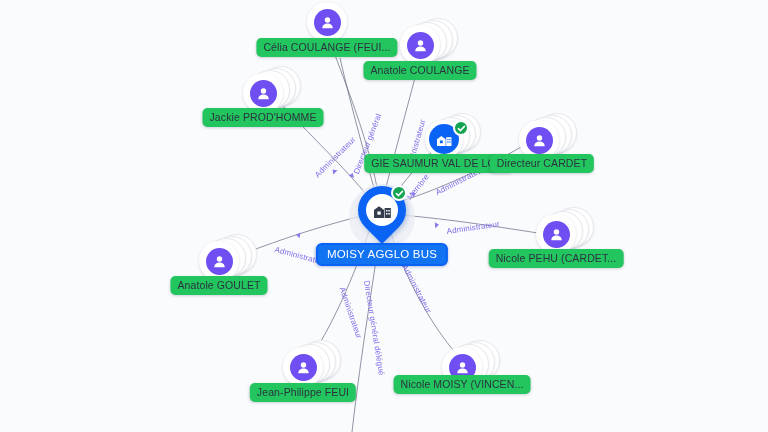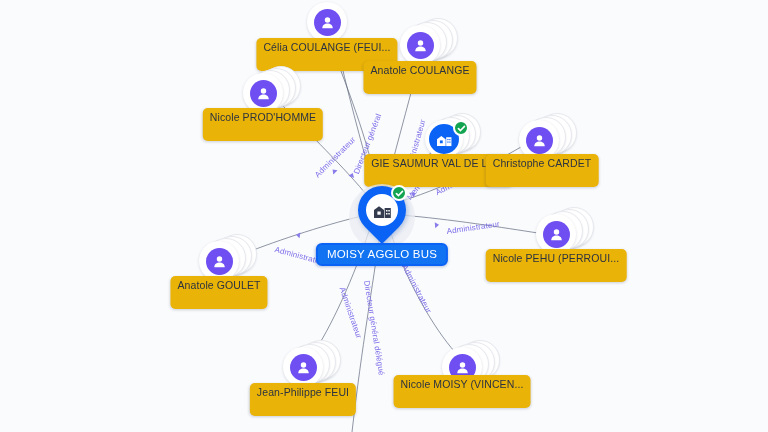--- a/index.html
+++ b/index.html
@@ -53,24 +53,24 @@
   .person .avatar-disc { background: #6f4ef2; }
   .company-disc { background: #0b63f6; }
 
   
   .person .avatar-ring { width: 40px; height: 40px; left: -20px; top: -20px; }
   .person .avatar-disc { width: 27px; height: 27px; }
   .person .node-stack { width: 40px; height: 40px; }
 
   .node-label {
     position: absolute;
-    background: #eab308;
+    background: #22c55e;
     border-radius: 5px;
     box-shadow: 0 1px 3px rgba(30,40,70,.20);
-    padding: 3px 7px 18px 7px;
+    padding: 3px 7px 4px 7px;
     font-size: 10.5px;
     color: #2c3340;
     white-space: nowrap;
     line-height: 1.15;
     transform: translateX(-50%);
     letter-spacing: .1px;
   }
 
   
   #node-saumur-agglo-bus .halo {
@@ -232,21 +232,21 @@
         <div class="node-stack" style="left: -7px; top: -25px;"></div>
         <div class="node-stack" style="left: -13px; top: -23px;"></div>
         <div class="avatar-ring">
           <div class="avatar-disc">
             <svg width="15" height="15" viewBox="0 0 16 16" xmlns="http://www.w3.org/2000/svg">
               <circle cx="8" cy="5.3" r="2.9" fill="#ffffff"></circle>
               <path d="M2.4 14.2 C2.4 10.6 5 9 8 9 C11 9 13.6 10.6 13.6 14.2 Z" fill="#ffffff"></path>
             </svg>
           </div>
         </div>
-        <div class="node-label" style="left: 0px; top: 15px;">Nicole PROD'HOMME</div>
+        <div class="node-label" style="left: 0px; top: 15px;">Jackie PROD'HOMME</div>
       </div>
       <div class="node company" id="node-gie-saumur-val-de-loire" style="left: 444px; top: 139px;">
         <div class="node-stack" style="left: -1px; top: -26px;"></div>
         <div class="node-stack" style="left: -6px; top: -24px;"></div>
         <div class="node-stack" style="left: -12px; top: -22px;"></div>
         <div class="avatar-ring">
           <div class="avatar-disc company-disc">
             <svg width="17" height="15" viewBox="0 0 18 16" xmlns="http://www.w3.org/2000/svg">
               <path d="M1 15 L1 7.6 L5.6 4.2 L10.2 7.6 L10.2 15 Z" fill="#ffffff"></path>
               <rect x="10.8" y="5.6" width="5.6" height="9.4" fill="#ffffff"></rect>
@@ -270,35 +270,35 @@
         <div class="node-stack" style="left: -7px; top: -25px;"></div>
         <div class="node-stack" style="left: -13px; top: -23px;"></div>
         <div class="avatar-ring">
           <div class="avatar-disc">
             <svg width="15" height="15" viewBox="0 0 16 16" xmlns="http://www.w3.org/2000/svg">
               <circle cx="8" cy="5.3" r="2.9" fill="#ffffff"></circle>
               <path d="M2.4 14.2 C2.4 10.6 5 9 8 9 C11 9 13.6 10.6 13.6 14.2 Z" fill="#ffffff"></path>
             </svg>
           </div>
         </div>
-        <div class="node-label" style="left: 3px; top: 14px;">Christophe CARDET</div>
+        <div class="node-label" style="left: 3px; top: 14px;">Directeur CARDET</div>
       </div>
       <div class="node person" id="node-nicole-pehu" style="left: 556px; top: 234px;">
         <div class="node-stack" style="left: -2px; top: -27px;"></div>
         <div class="node-stack" style="left: -7px; top: -25px;"></div>
         <div class="node-stack" style="left: -13px; top: -23px;"></div>
         <div class="avatar-ring">
           <div class="avatar-disc">
             <svg width="15" height="15" viewBox="0 0 16 16" xmlns="http://www.w3.org/2000/svg">
               <circle cx="8" cy="5.3" r="2.9" fill="#ffffff"></circle>
               <path d="M2.4 14.2 C2.4 10.6 5 9 8 9 C11 9 13.6 10.6 13.6 14.2 Z" fill="#ffffff"></path>
             </svg>
           </div>
         </div>
-        <div class="node-label" style="left: 0px; top: 15px;">Nicole PEHU (PERROUI...</div>
+        <div class="node-label" style="left: 0px; top: 15px;">Nicole PEHU (CARDET...</div>
       </div>
       <div class="node person" id="node-jackie-goulet" style="left: 219px; top: 261px;">
         <div class="node-stack" style="left: -2px; top: -27px;"></div>
         <div class="node-stack" style="left: -7px; top: -25px;"></div>
         <div class="node-stack" style="left: -13px; top: -23px;"></div>
         <div class="avatar-ring">
           <div class="avatar-disc">
             <svg width="15" height="15" viewBox="0 0 16 16" xmlns="http://www.w3.org/2000/svg">
               <circle cx="8" cy="5.3" r="2.9" fill="#ffffff"></circle>
               <path d="M2.4 14.2 C2.4 10.6 5 9 8 9 C11 9 13.6 10.6 13.6 14.2 Z" fill="#ffffff"></path>

